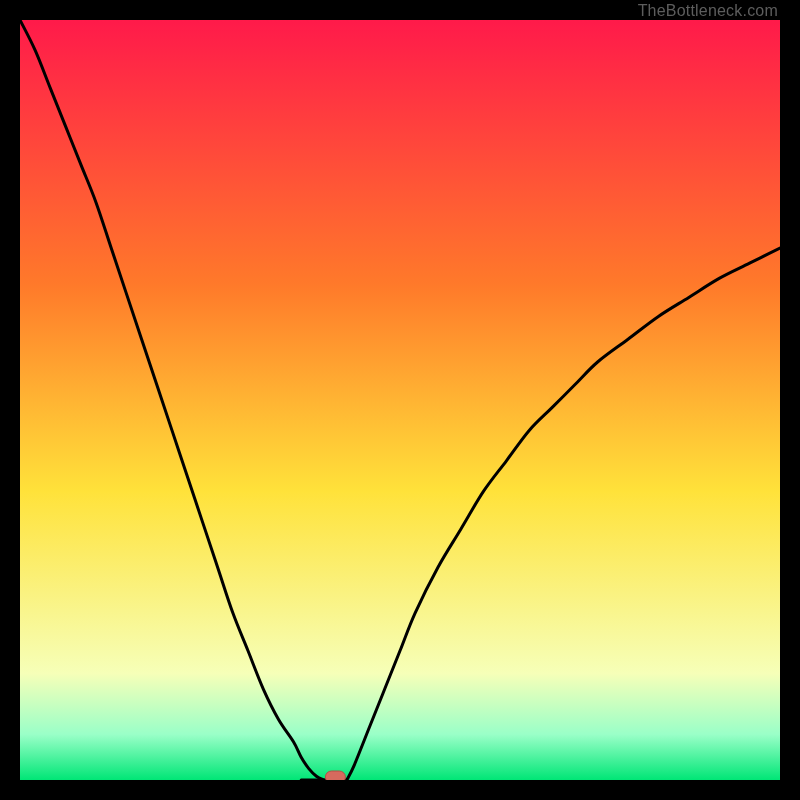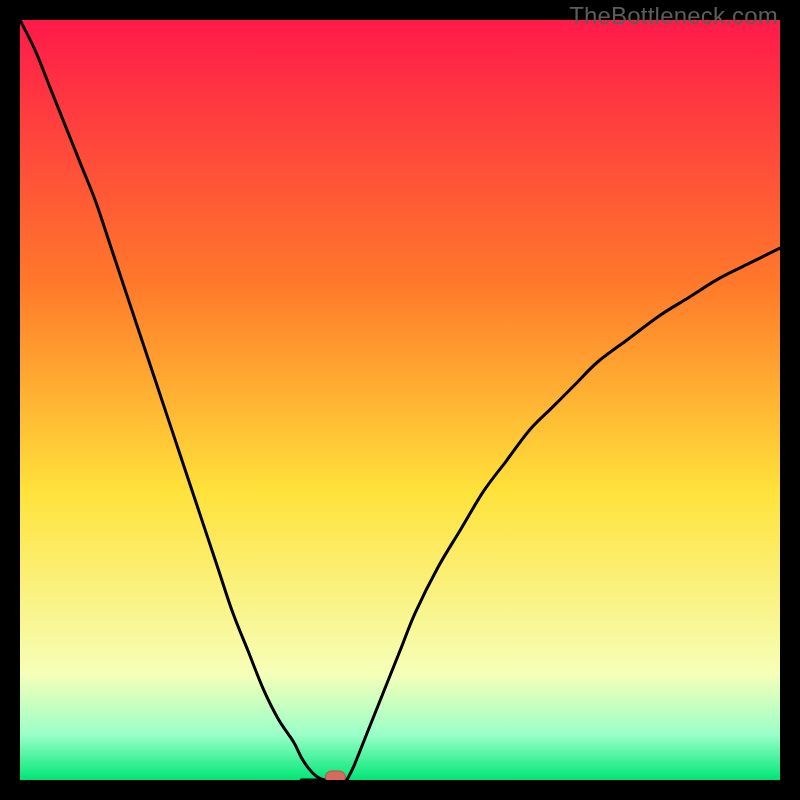--- a/index.html
+++ b/index.html
@@ -15,21 +15,21 @@
     position: relative;
     width: 800px;
     height: 800px;
     background: #000;
   }
   .watermark {
     position: absolute;
     top: 2px;
     right: 22px;
     color: #5d5d5d;
-    font-size: 24px;
+    font-size: 16px;
     letter-spacing: 0.2px;
     z-index: 50;
   }
   .plot-outer {
     position: absolute;
     left: 20px;
     top: 20px;
     width: 760px;
     height: 760px;
   }

